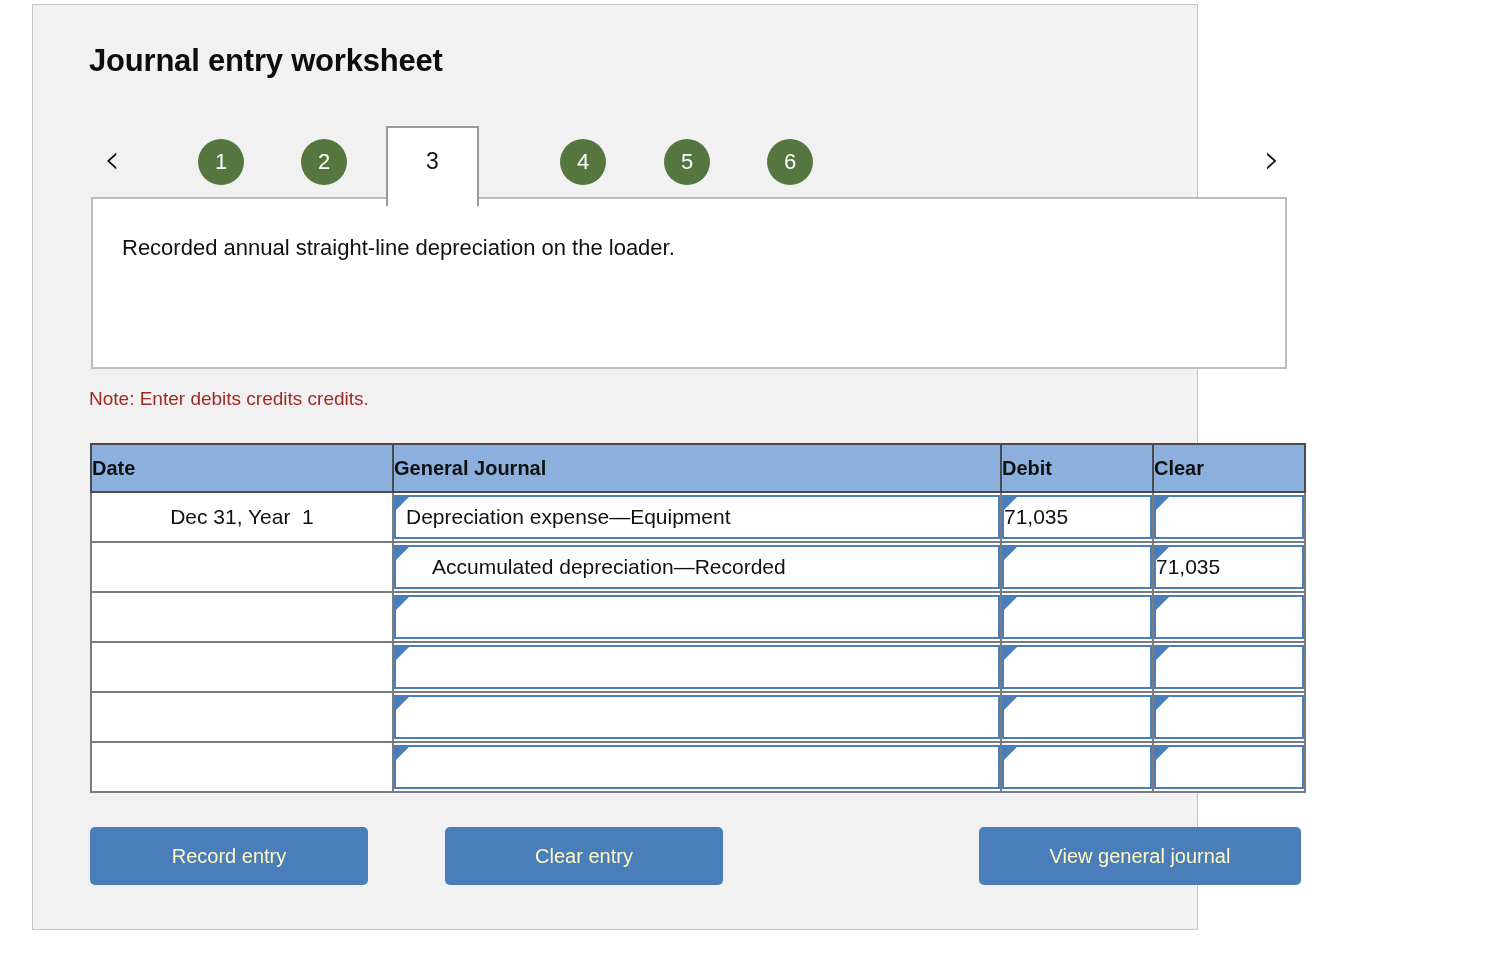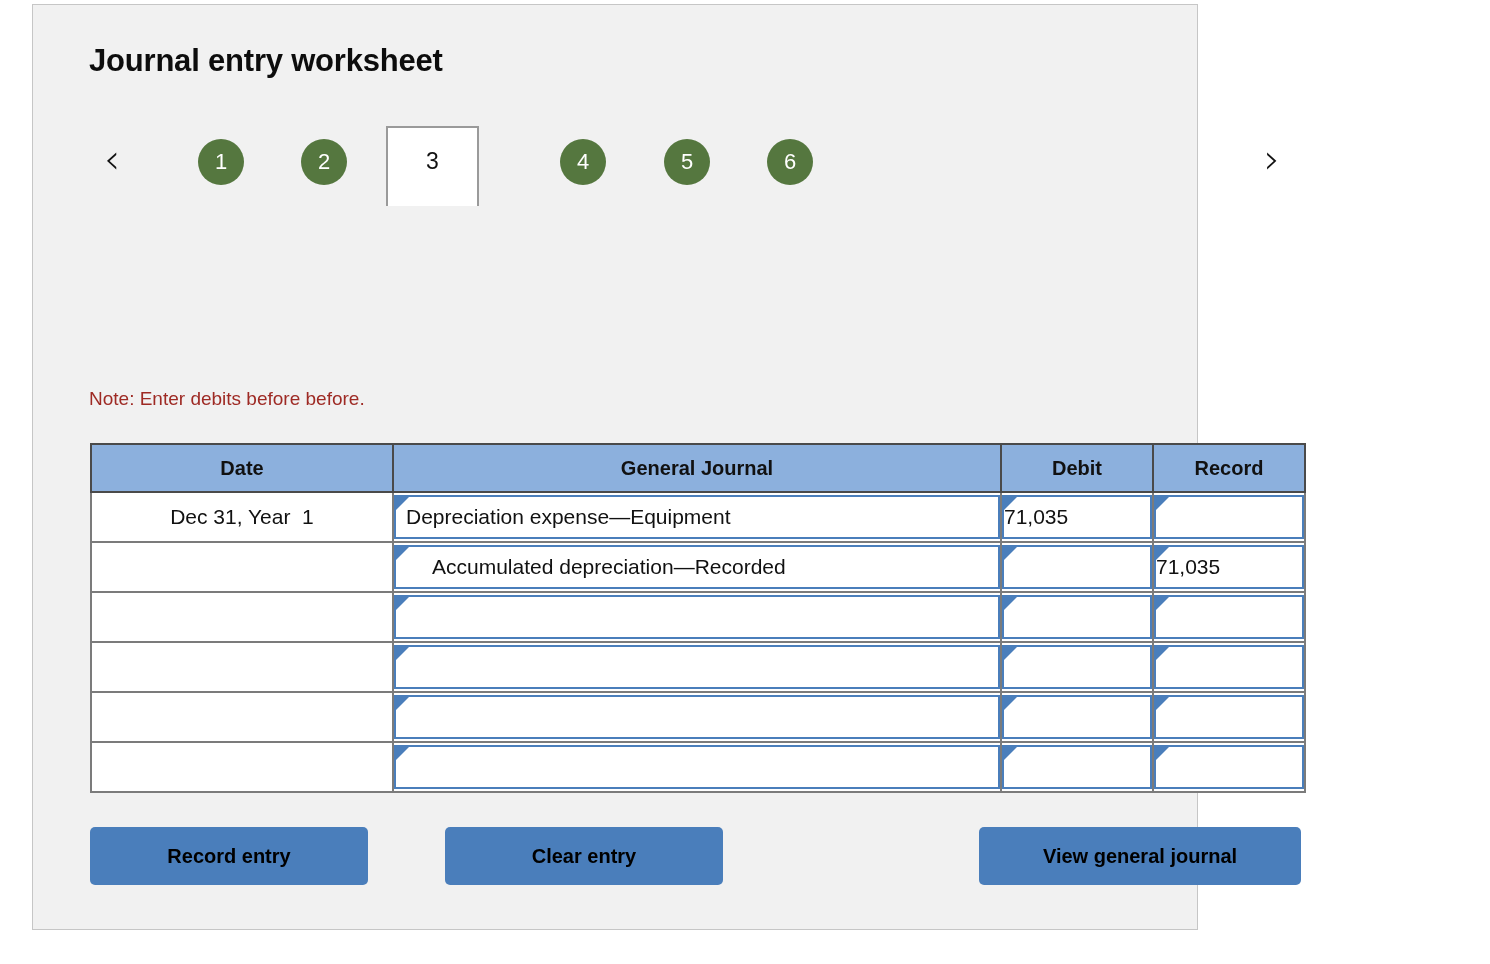--- a/index.html
+++ b/index.html
@@ -131,21 +131,21 @@
     table-layout: fixed;
   }
   .jtable th {
     background: #8cb0dd;
     border: 2px solid #4a4a4a;
     color: #111;
     font-size: 20px;
     font-weight: bold;
     height: 46px;
     padding: 0;
-    text-align: center;
+    text-align: left;
   }
   .jtable td {
     border: 2px solid #7b7b7b;
     padding: 0;
     height: 48px;
     background: #ffffff;
   }
 
   .col-date  { width: 302px; }
   .col-gj    { width: 608px; }
@@ -198,26 +198,26 @@
   .ibox.num .ibox-text {
     padding-left: 0;
     padding-right: 9px;
   }
 
   
   .btn {
     position: absolute;
     height: 58px;
     background: #4a7ebb;
-    color: #000000;
+    color: #fef9c3;
     border: none;
     border-radius: 5px;
     font-family: "Liberation Sans", sans-serif;
     font-size: 20px;
-    font-weight: bold;
+    font-weight: normal;
     cursor: pointer;
   }
   .btn-record { left: 57px;  top: 822px; width: 278px; }
   .btn-clear  { left: 412px; top: 822px; width: 278px; }
   .btn-view   { left: 946px; top: 822px; width: 322px; }
 </style>
 </head>
 <body>
 
 <div class="card">
@@ -232,36 +232,39 @@
 
     <div class="tab-active" style="left:353px;">3</div>
 
     <div class="tab-circle" style="left:527px;">4</div>
     <div class="tab-circle" style="left:631px;">5</div>
     <div class="tab-circle" style="left:734px;">6</div>
 
     <div class="chev chev-next">›</div>
   </div>
 
-
-  <div class="note">Note: Enter debits before before.</div>
+  <div class="desc-box">
+    <div class="desc-text">Recorded annual straight-line depreciation on the loader.</div>
+  </div>
+
+  <div class="note">Note: Enter debits credits credits.</div>
 
   <table class="jtable">
     <colgroup>
       <col class="col-date">
       <col class="col-gj">
       <col class="col-deb">
       <col class="col-cred">
     </colgroup>
     <thead>
       <tr>
         <th>Date</th>
         <th>General Journal</th>
         <th>Debit</th>
-        <th>Record</th>
+        <th>Clear</th>
       </tr>
     </thead>
     <tbody>
 
       <tr>
         <td class="date-cell">Dec 31, Year  1</td>
         <td class="icell">
           <div class="ibox">
             <span class="ibox-text">Depreciation expense—Equipment</span>
           </div>

